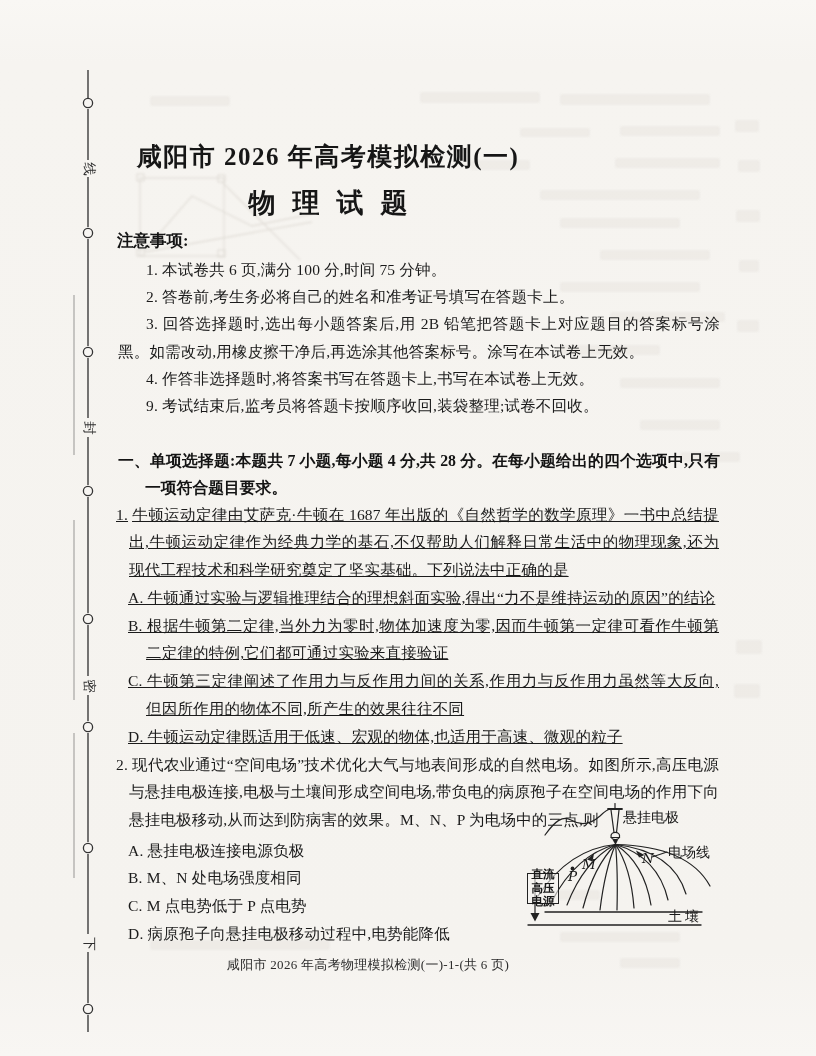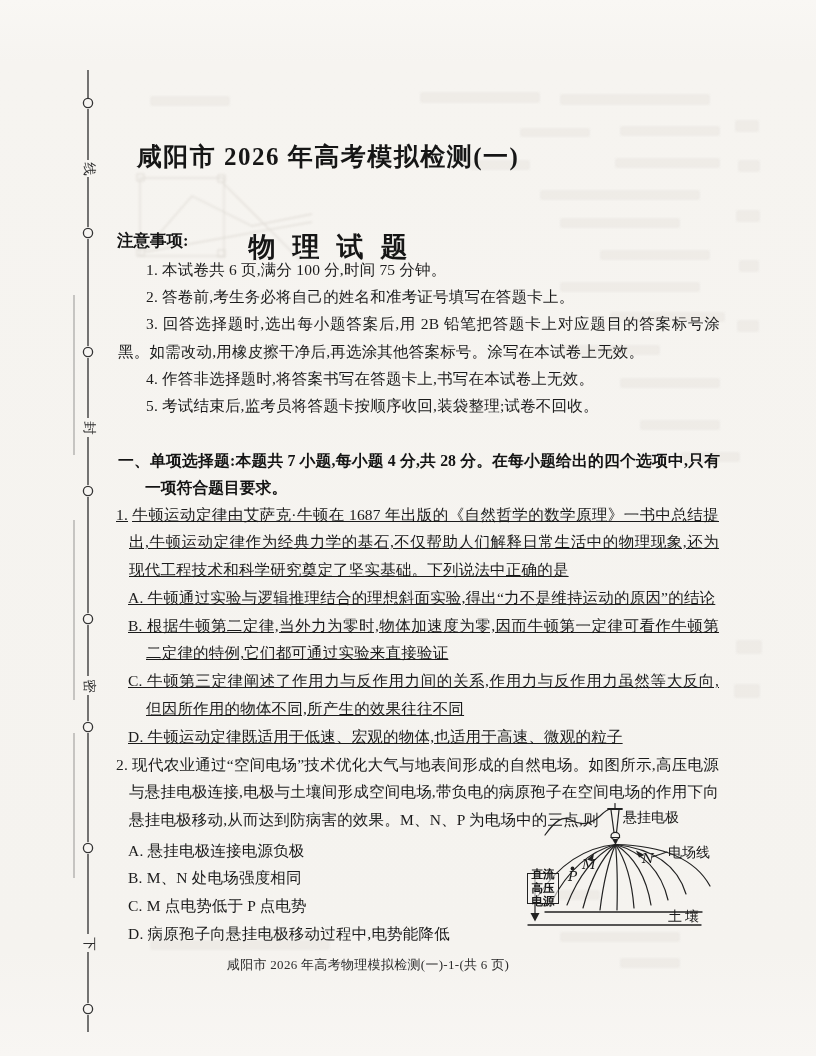--- a/index.html
+++ b/index.html
@@ -22,21 +22,21 @@
     font-size:13.5px; color:#2e2e2e; transform:rotate(90deg);
     font-family:"Liberation Serif","DejaVu Serif",serif;
   }
   
   .title{
     position:absolute; top:140px; left:0; width:656px; text-align:center;
     font-size:25px; font-weight:700; letter-spacing:1.5px; color:#161616;
   }
   .subtitle{
     position:absolute; top:185px; left:0; width:656px; text-align:center;
-    font-size:27px; font-weight:700; letter-spacing:17px; text-indent:17px; color:#161616;margin-top:44px;
+    font-size:27px; font-weight:700; letter-spacing:17px; text-indent:17px; color:#161616;
   }
   
   .notice-heading{
     position:absolute; left:117px; top:230px;
     font-size:16.5px; font-weight:700; color:#141414;
   }
   .notice{
     position:absolute; left:118px; top:256px; width:602px;
     font-size:15.5px; line-height:27.2px; letter-spacing:.2px;
     text-align:justify; color:#1b1b1b;
@@ -152,21 +152,21 @@
 
   <div class="title">咸阳市 2026 年高考模拟检测(一)</div>
   <div class="subtitle">物理试题</div>
 
   <div class="notice-heading">注意事项:</div>
   <div class="notice">
     <div class="notice-item">1. 本试卷共 6 页,满分 100 分,时间 75 分钟。</div>
     <div class="notice-item">2. 答卷前,考生务必将自己的姓名和准考证号填写在答题卡上。</div>
     <div class="notice-item">3. 回答选择题时,选出每小题答案后,用 2B 铅笔把答题卡上对应题目的答案标号涂黑。如需改动,用橡皮擦干净后,再选涂其他答案标号。涂写在本试卷上无效。</div>
     <div class="notice-item">4. 作答非选择题时,将答案书写在答题卡上,书写在本试卷上无效。</div>
-    <div class="notice-item">5. 考试结束后,监考员将答题卡按顺序收回,装袋整理;试卷不回收。</div>
+    <div class="notice-item">9. 考试结束后,监考员将答题卡按顺序收回,装袋整理;试卷不回收。</div>
   </div>
 
   <div class="section-heading">一、单项选择题:本题共 7 小题,每小题 4 分,共 28 分。在每小题给出的四个选项中,只有一项符合题目要求。</div>
 
   <div class="question q1">
     <div class="stem"><span class="qnum">1.</span><span>牛顿运动定律由艾萨克·牛顿在 1687 年出版的《自然哲学的数学原理》一书中总结提出,牛顿运动定律作为经典力学的基石,不仅帮助人们解释日常生活中的物理现象,还为现代工程技术和科学研究奠定了坚实基础。下列说法中正确的是</span></div>
     <div class="options">
       <div class="opt">A. 牛顿通过实验与逻辑推理结合的理想斜面实验,得出“力不是维持运动的原因”的结论</div>
       <div class="opt">B. 根据牛顿第二定律,当外力为零时,物体加速度为零,因而牛顿第一定律可看作牛顿第二定律的特例,它们都可通过实验来直接验证</div>
       <div class="opt">C. 牛顿第三定律阐述了作用力与反作用力间的关系,作用力与反作用力虽然等大反向,但因所作用的物体不同,所产生的效果往往不同</div>

